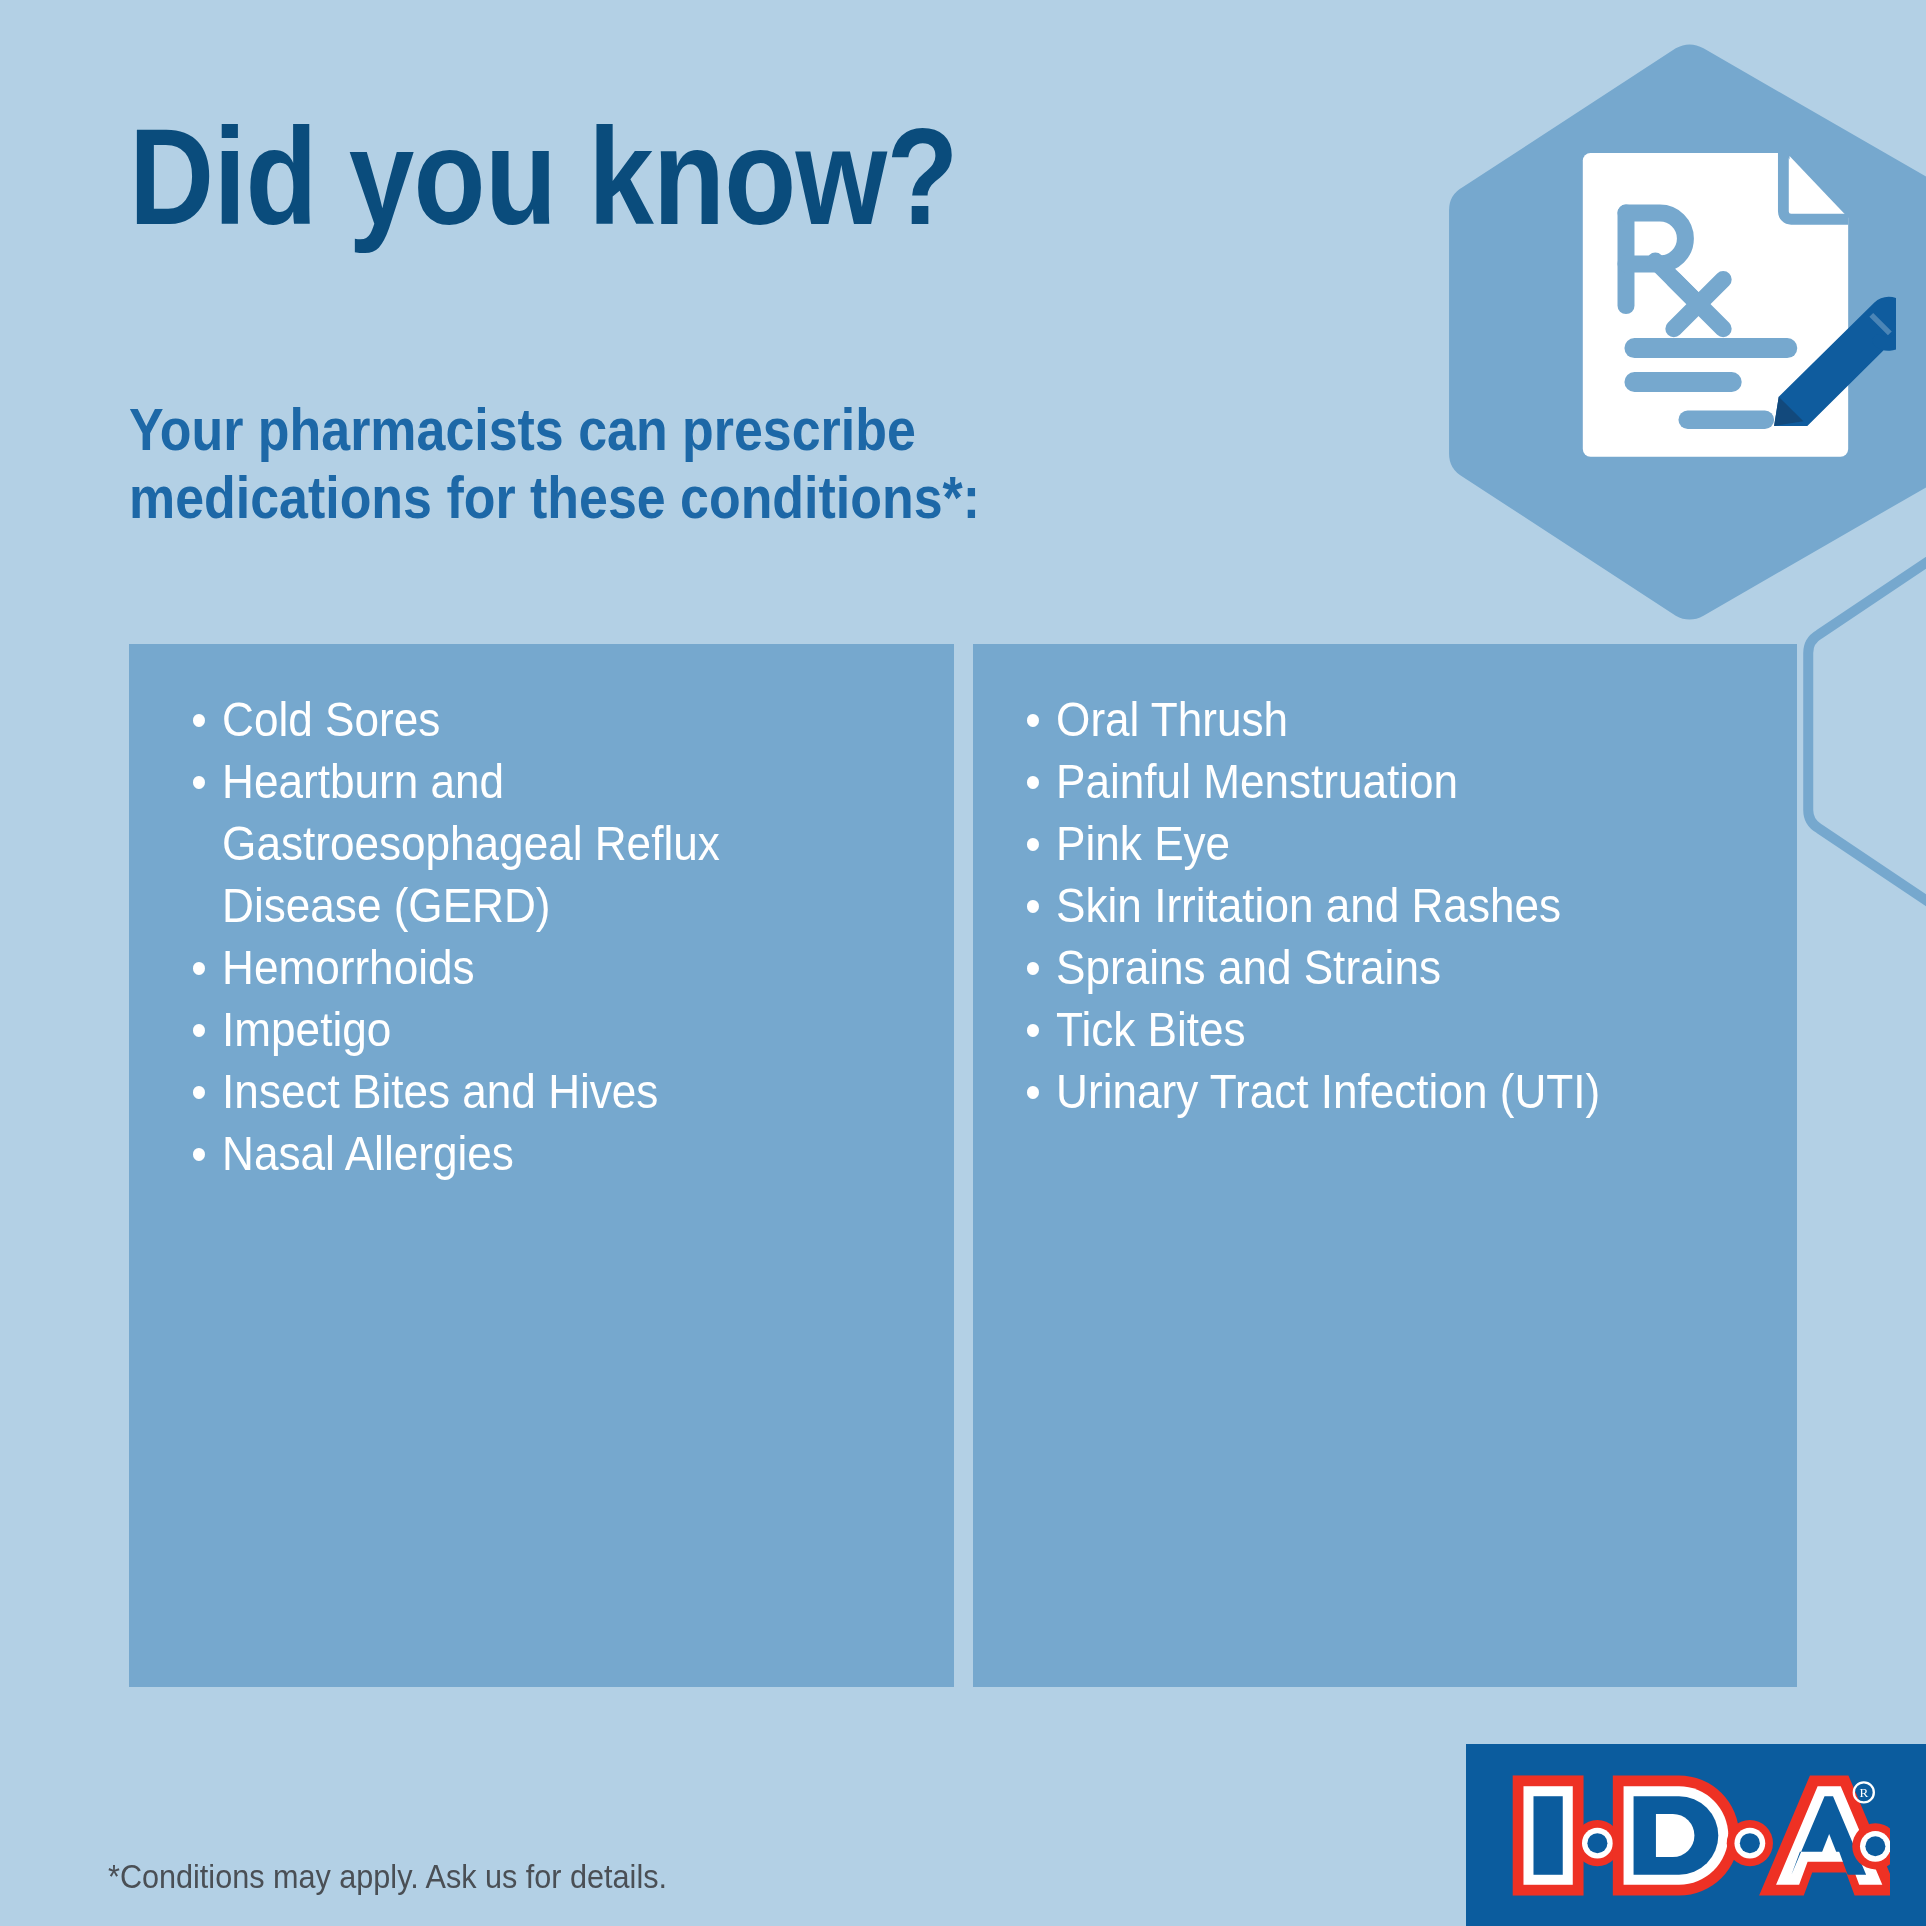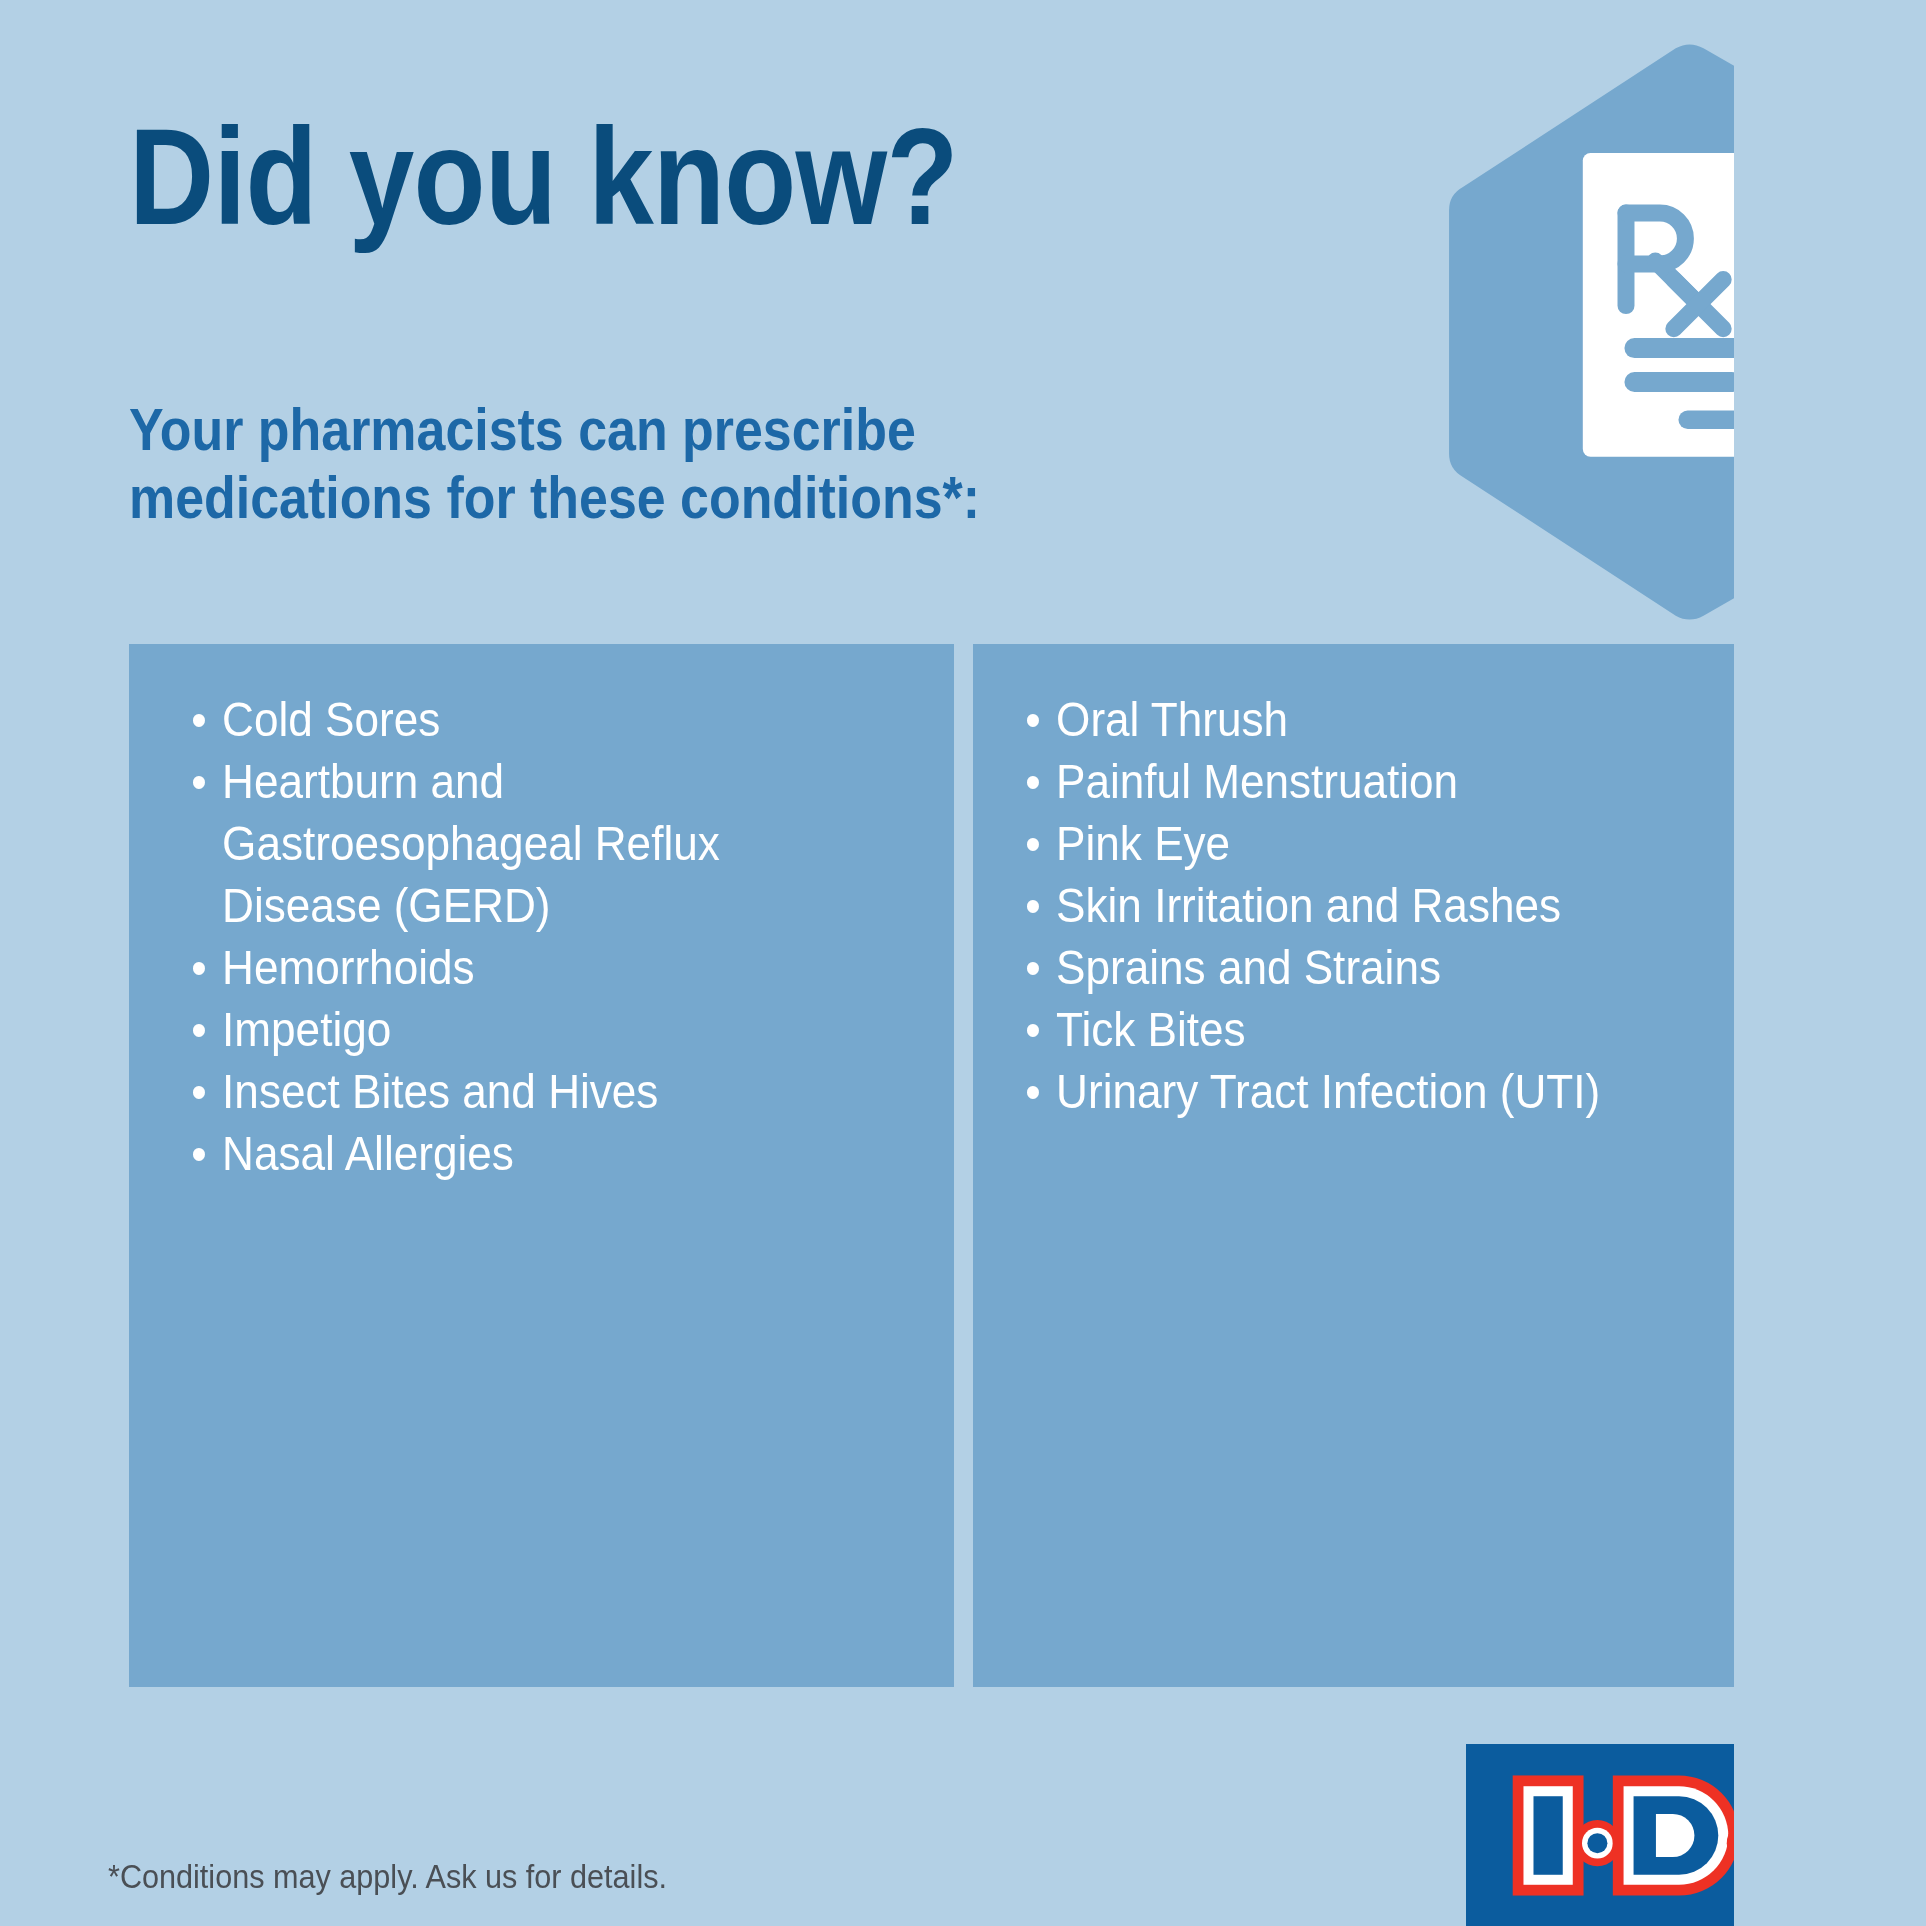--- a/index.html
+++ b/index.html
@@ -8,21 +8,21 @@
   }
   body {
     width: 1926px;
     height: 1926px;
     background: #b3d0e5;
     font-family: "Liberation Sans", sans-serif;
     overflow: hidden;
   }
   #poster {
     position: relative;
-    width: 1734px;
+    width: 1926px;
     height: 1926px;
     overflow: hidden;
     background: #b3d0e5;
   }
 
   
   .hex-deco {
     position: absolute;
     pointer-events: none;
   }

